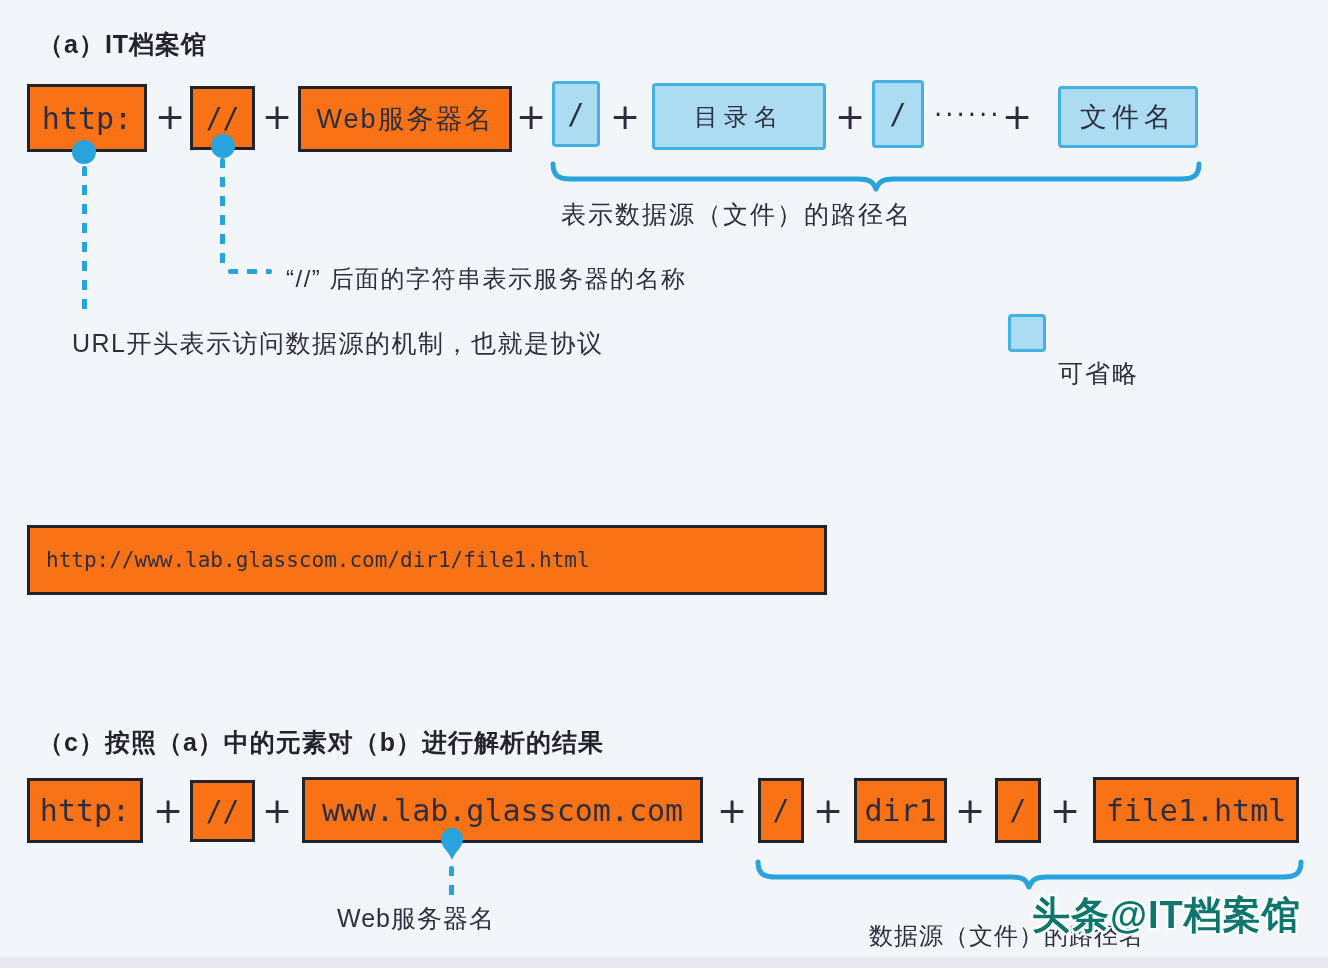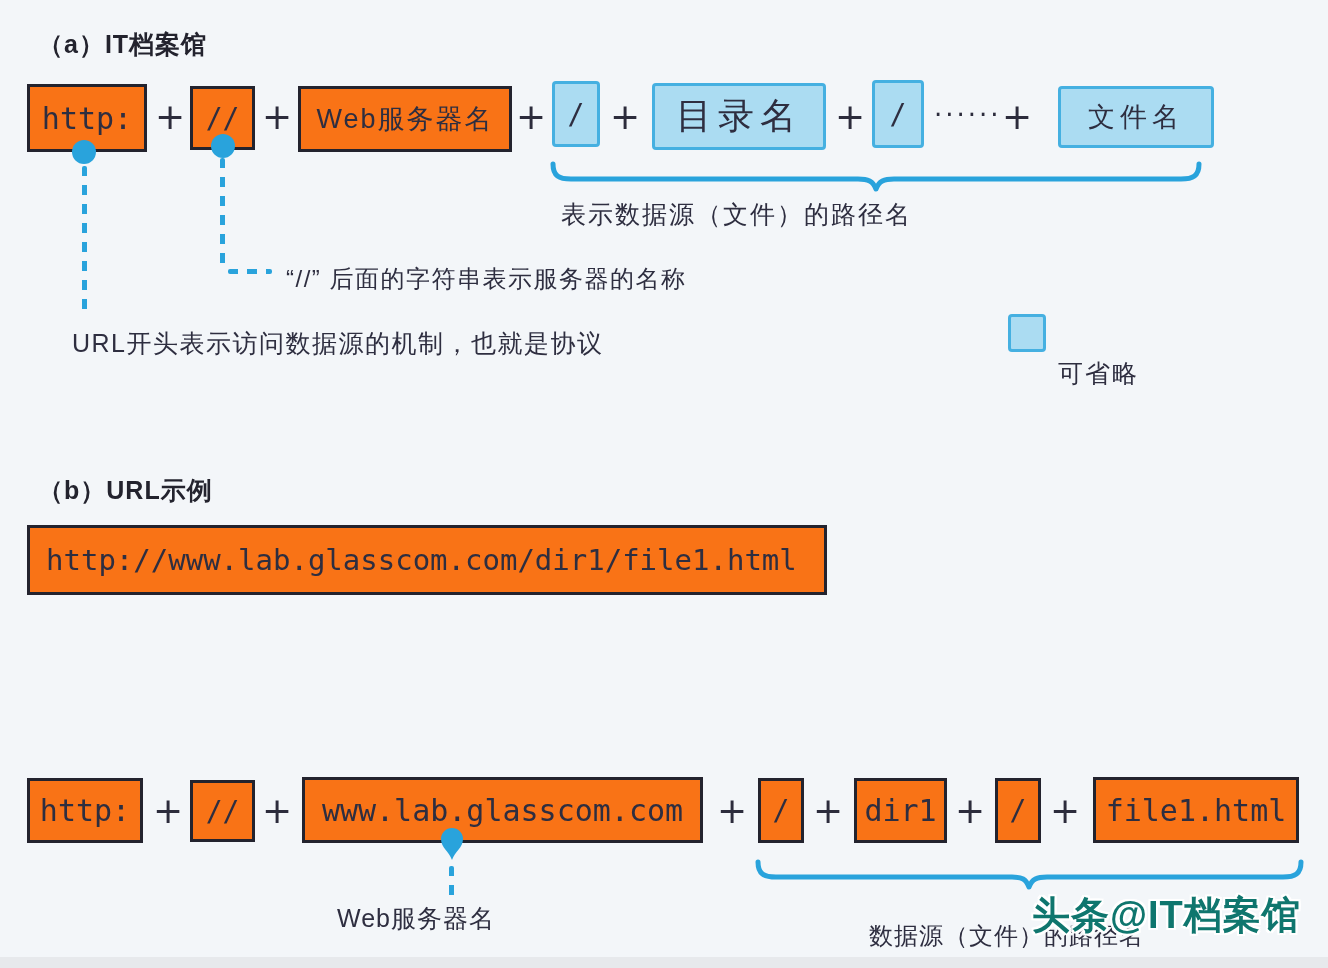--- a/index.html
+++ b/index.html
@@ -75,54 +75,54 @@
   <div class="abs plus" style="left:259px;top:97px;">+</div>
   <div class="abs wbox" style="left:298px;top:86px;width:214px;height:66px;">
     <span class="cjk" style="font-size:27px;letter-spacing:2px;">Web服务器名</span>
   </div>
   <div class="abs plus" style="left:513px;top:97px;">+</div>
   <div class="abs bbox" style="left:552px;top:81px;width:48px;height:66px;">
     <span class="mono" style="font-size:28px;">/</span>
   </div>
   <div class="abs plus" style="left:607px;top:97px;">+</div>
   <div class="abs bbox" style="left:652px;top:83px;width:174px;height:67px;">
-    <span class="cjk" style="font-size:36px;letter-spacing:6px;">目录名</span>
+    <span class="cjk" style="font-size:24px;letter-spacing:6px;">目录名</span>
   </div>
   <div class="abs plus" style="left:832px;top:97px;">+</div>
   <div class="abs bbox" style="left:872px;top:80px;width:52px;height:68px;">
     <span class="mono" style="font-size:28px;">/</span>
   </div>
   <div class="abs dots" style="left:934px;top:100px;">······</div>
   <div class="abs plus" style="left:999px;top:97px;">+</div>
-  <div class="abs bbox" style="left:1058px;top:86px;width:156px;height:62px;">
+  <div class="abs bbox" style="left:1058px;top:86px;width:140px;height:62px;">
     <span class="cjk" style="font-size:27px;letter-spacing:5px;">文件名</span>
   </div>
 
   <div class="abs dotmark" style="left:72px;top:140px;"></div>
   <div class="abs dotmark" style="left:211px;top:134px;"></div>
   <div class="abs vdash" style="left:82px;top:166px;height:146px;"></div>
   <div class="abs vdash" style="left:220px;top:158px;height:112px;"></div>
   <div class="abs hdash" style="left:228px;top:269px;width:44px;"></div>
 
   <div class="abs anno" style="left:286px;top:263px;">“//” 后面的字符串表示服务器的名称</div>
   <div class="abs anno" style="left:72px;top:327px;font-size:25px;">URL开头表示访问数据源的机制，也就是协议</div>
 
   <svg class="abs" style="left:549px;top:160px;" width="654" height="32" viewBox="0 0 654 32">
     <path d="M4,4 C4,16 10,19 22,19 L309,19 C319,19 324,21 327,29 C330,21 335,19 345,19 L632,19 C644,19 650,16 650,4" fill="none" stroke="#29a3dc" stroke-width="5" stroke-linecap="round" stroke-linejoin="round"></path>
   </svg>
   <div class="abs bracelabel" style="left:561px;top:198px;width:630px;">表示数据源（文件）的路径名</div>
 
   <div class="abs legendbox" style="left:1008px;top:314px;"></div>
   <div class="abs cjk" style="left:1058px;top:320px;font-size:25px;letter-spacing:2px;margin-top:37px;">可省略</div>
 
-  <div class="abs title" style="left:38px;top:474px;">（b）URL示例</div>
   <div class="abs wbox" style="left:27px;top:525px;width:800px;height:70px;justify-content:flex-start;padding-left:16px;">
-    <span class="mono" style="font-size:29px;">http://www.lab.glasscom.com/dir1/file1.html</span>
+    <span class="mono" style="font-size:21px;">http://www.lab.glasscom.com/dir1/file1.html</span>
   </div>
 
+  <div class="abs title" style="left:38px;top:726px;">（c）按照（a）中的元素对（b）进行解析的结果</div>
 
   <div class="abs wbox" style="left:27px;top:778px;width:116px;height:65px;">
     <span class="mono" style="font-size:30px;">http:</span>
   </div>
   <div class="abs plus" style="left:150px;top:791px;">+</div>
   <div class="abs wbox" style="left:190px;top:780px;width:65px;height:62px;">
     <span class="mono" style="font-size:28px;">//</span>
   </div>
   <div class="abs plus" style="left:259px;top:791px;">+</div>
   <div class="abs wbox" style="left:302px;top:777px;width:401px;height:66px;">

